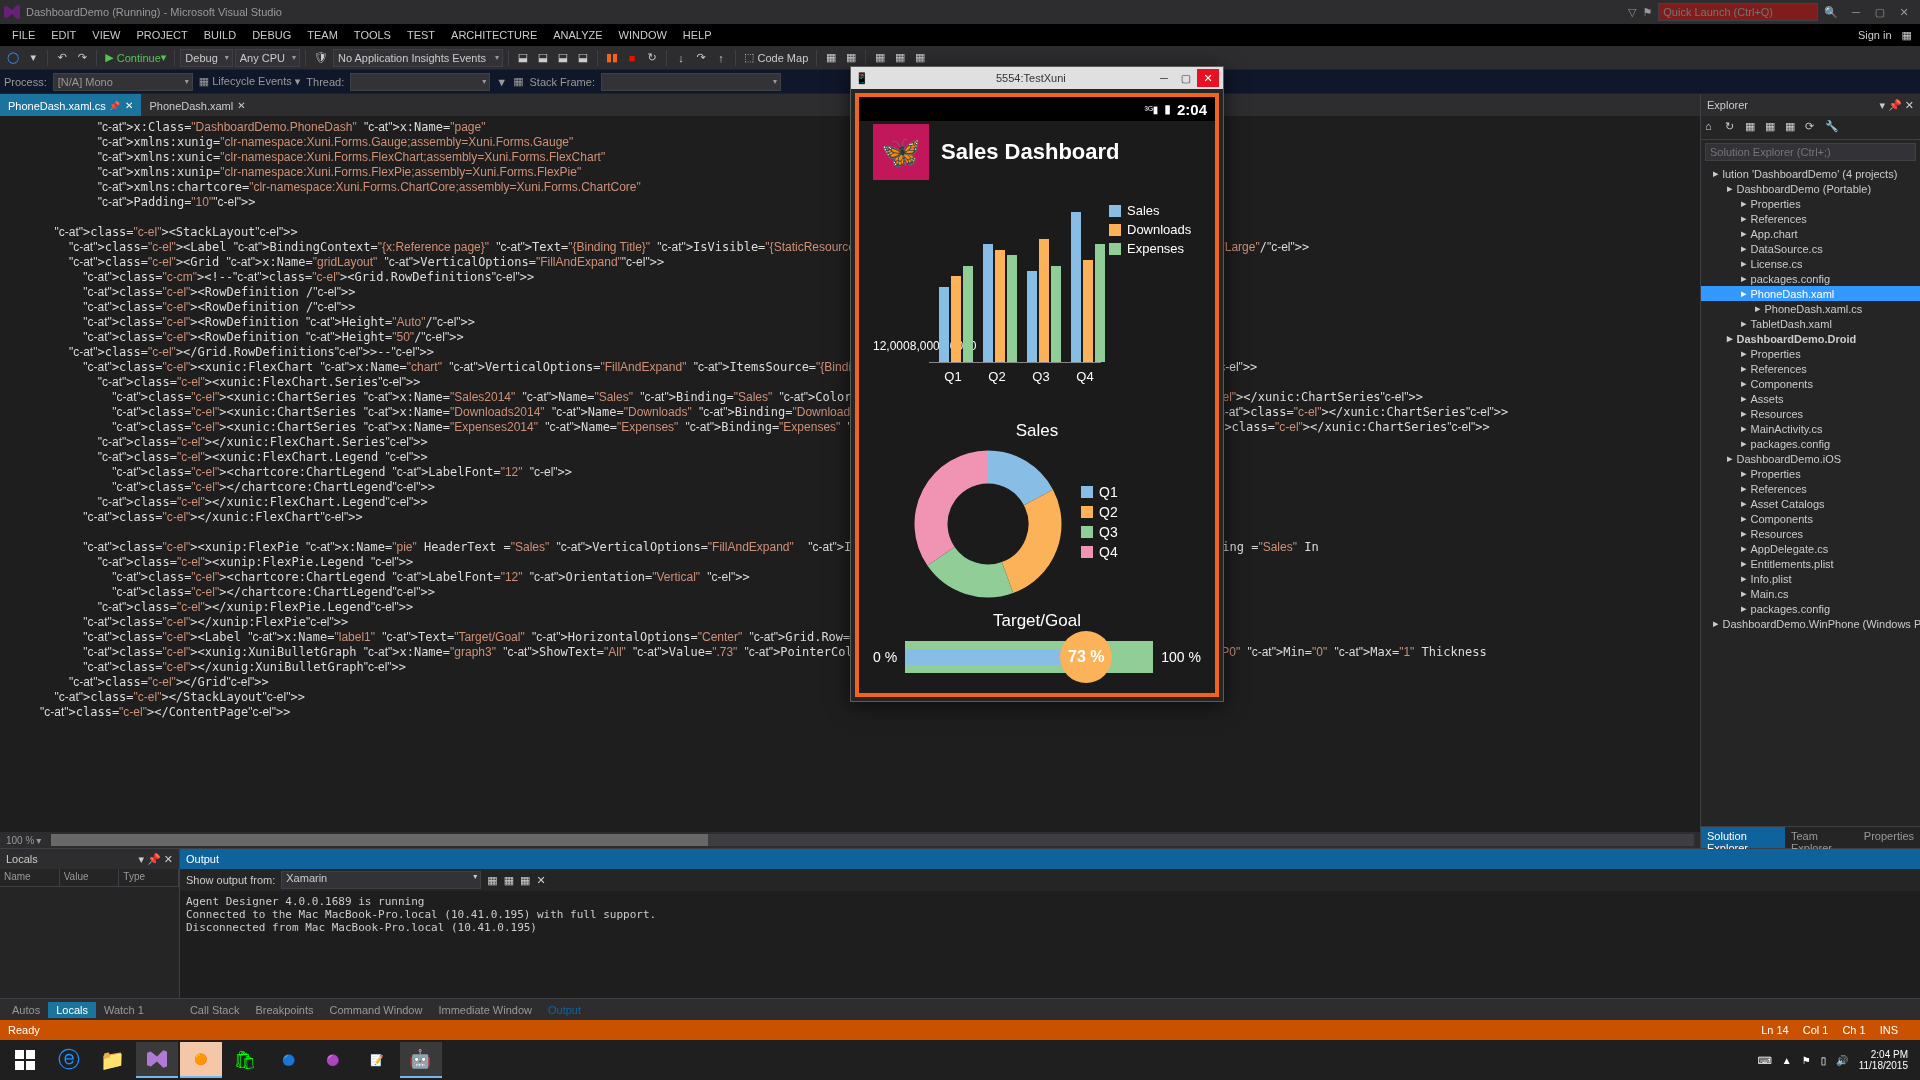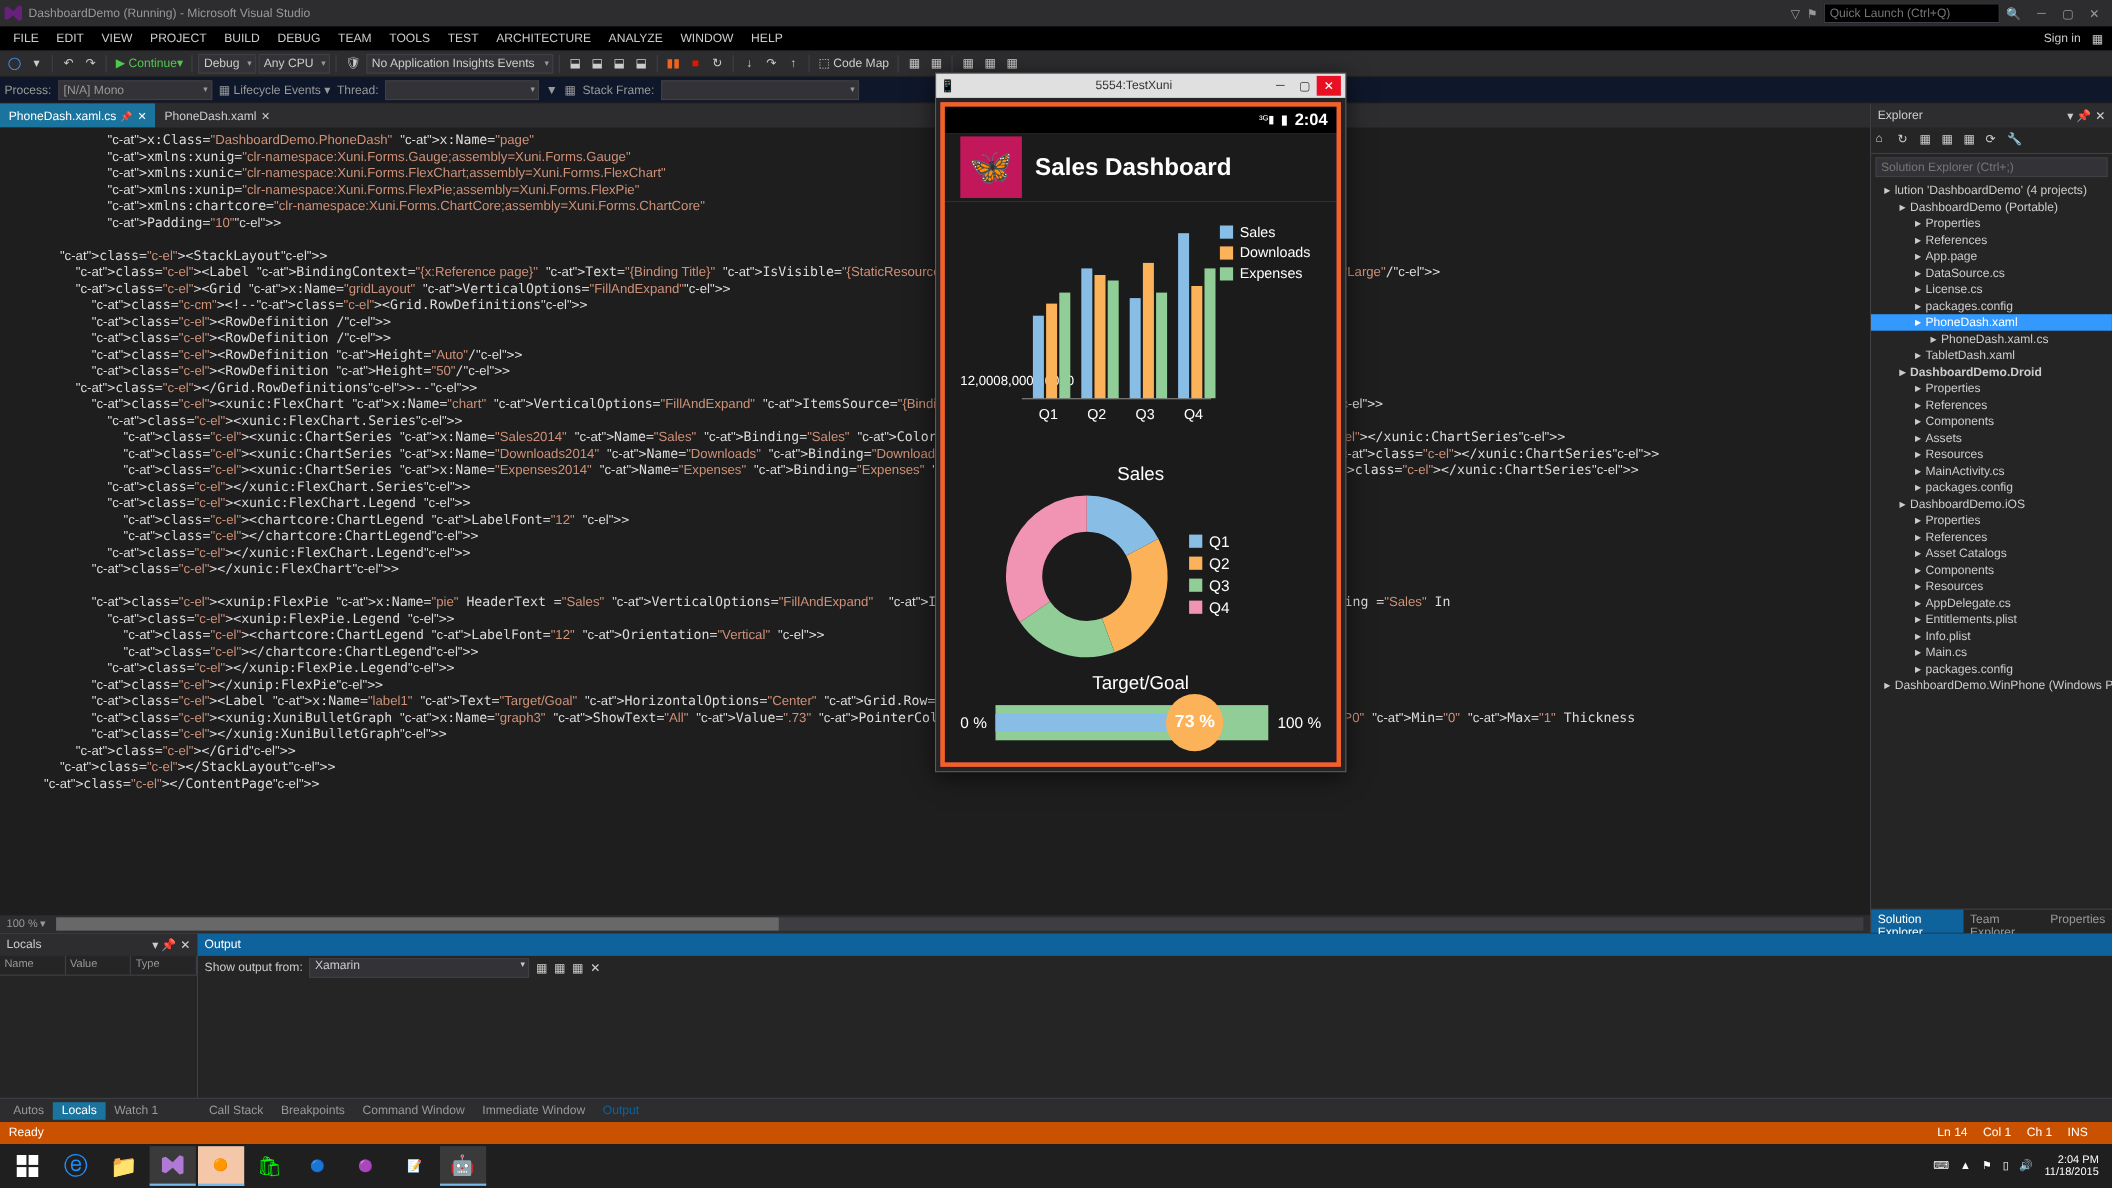--- a/index.html
+++ b/index.html
@@ -1,21 +1,21 @@
 <!DOCTYPE html>
 <html><head>
 <meta charset="utf-8">
 <style>
 *{margin:0;padding:0;box-sizing:border-box;font-family:"Segoe UI",Arial,sans-serif}
 body{background:#2d2d30;color:#ccc;font-size:11px;width:1920px;height:1080px;overflow:hidden;position:relative}
 .titlebar{height:24px;background:#2d2d30;display:flex;align-items:center;padding:0 4px;color:#999}
 .titlebar .vs-icon{width:16px;height:16px;margin-right:6px}
 .titlebar .title{flex:0 0 auto}
 .titlebar .spacer{flex:1}
-.titlebar .search{background:#000000;border:1px solid #3f3f46;height:18px;width:160px;padding:0 4px;color:#999;font-size:11px}
+.titlebar .search{background:#7f1d1d;border:1px solid #3f3f46;height:18px;width:160px;padding:0 4px;color:#999;font-size:11px}
 .titlebar .win-btn{width:24px;height:18px;display:inline-flex;align-items:center;justify-content:center;color:#999}
 .menubar{height:22px;background:#000000;display:flex;align-items:center;padding-left:4px}
 .menubar .mi{padding:2px 8px;color:#ccc;font-size:11px}
 .menubar .signin{margin-left:auto;margin-right:10px;color:#ccc}
 .toolbar{height:24px;background:#2d2d30;border-bottom:1px solid #222;display:flex;align-items:center;padding:0 4px;gap:2px;color:#ccc}
 .toolbar .btn{height:20px;min-width:18px;display:inline-flex;align-items:center;justify-content:center;padding:0 3px}
 .toolbar .combo{background:#333337;border:1px solid #3f3f46;height:18px;padding:0 14px 0 4px;display:inline-flex;align-items:center;position:relative;color:#ccc;font-size:11px}
 .toolbar .combo:after{content:"▾";position:absolute;right:3px;font-size:8px;color:#999}
 .toolbar .sep{width:1px;height:16px;background:#3f3f46;margin:0 3px}
 .toolbar2{height:24px;background:#0f172a;border-bottom:1px solid #222;display:flex;align-items:center;padding:0 4px;gap:6px;color:#999}
@@ -277,21 +277,21 @@
           <span>Properties</span>
         </div>
         <div class="node">
           <span class="ind" style="width:28px"></span>
           <span>▸</span>
           <span>References</span>
         </div>
         <div class="node">
           <span class="ind" style="width:28px"></span>
           <span>▸</span>
-          <span>App.page</span>
+          <span>App.chart</span>
         </div>
         <div class="node">
           <span class="ind" style="width:28px"></span>
           <span>▸</span>
           <span>DataSource.cs</span>
         </div>
         <div class="node">
           <span class="ind" style="width:28px"></span>
           <span>▸</span>
           <span>License.cs</span>
@@ -442,20 +442,23 @@
         <span>Output</span>
       </div>
     <div class="bar">
       <span>Show output from:</span>
       <span class="combo">Xamarin</span>
       <span>▦</span>
       <span>▦</span>
       <span>▦</span>
       <span>✕</span>
     </div>
+    <div class="txt">Agent Designer 4.0.0.1689 is running
+Connected to the Mac MacBook-Pro.local (10.41.0.195) with full support.
+Disconnected from Mac MacBook-Pro.local (10.41.0.195)</div>
   </div>
 </div>
 
 <div class="bottom-tabs">
   <span class="bt">Autos</span>
   <span class="bt active">Locals</span>
   <span class="bt">Watch 1</span>
   <span style="width:30px"></span>
   <span class="bt">Call Stack</span>
   <span class="bt">Breakpoints</span>

